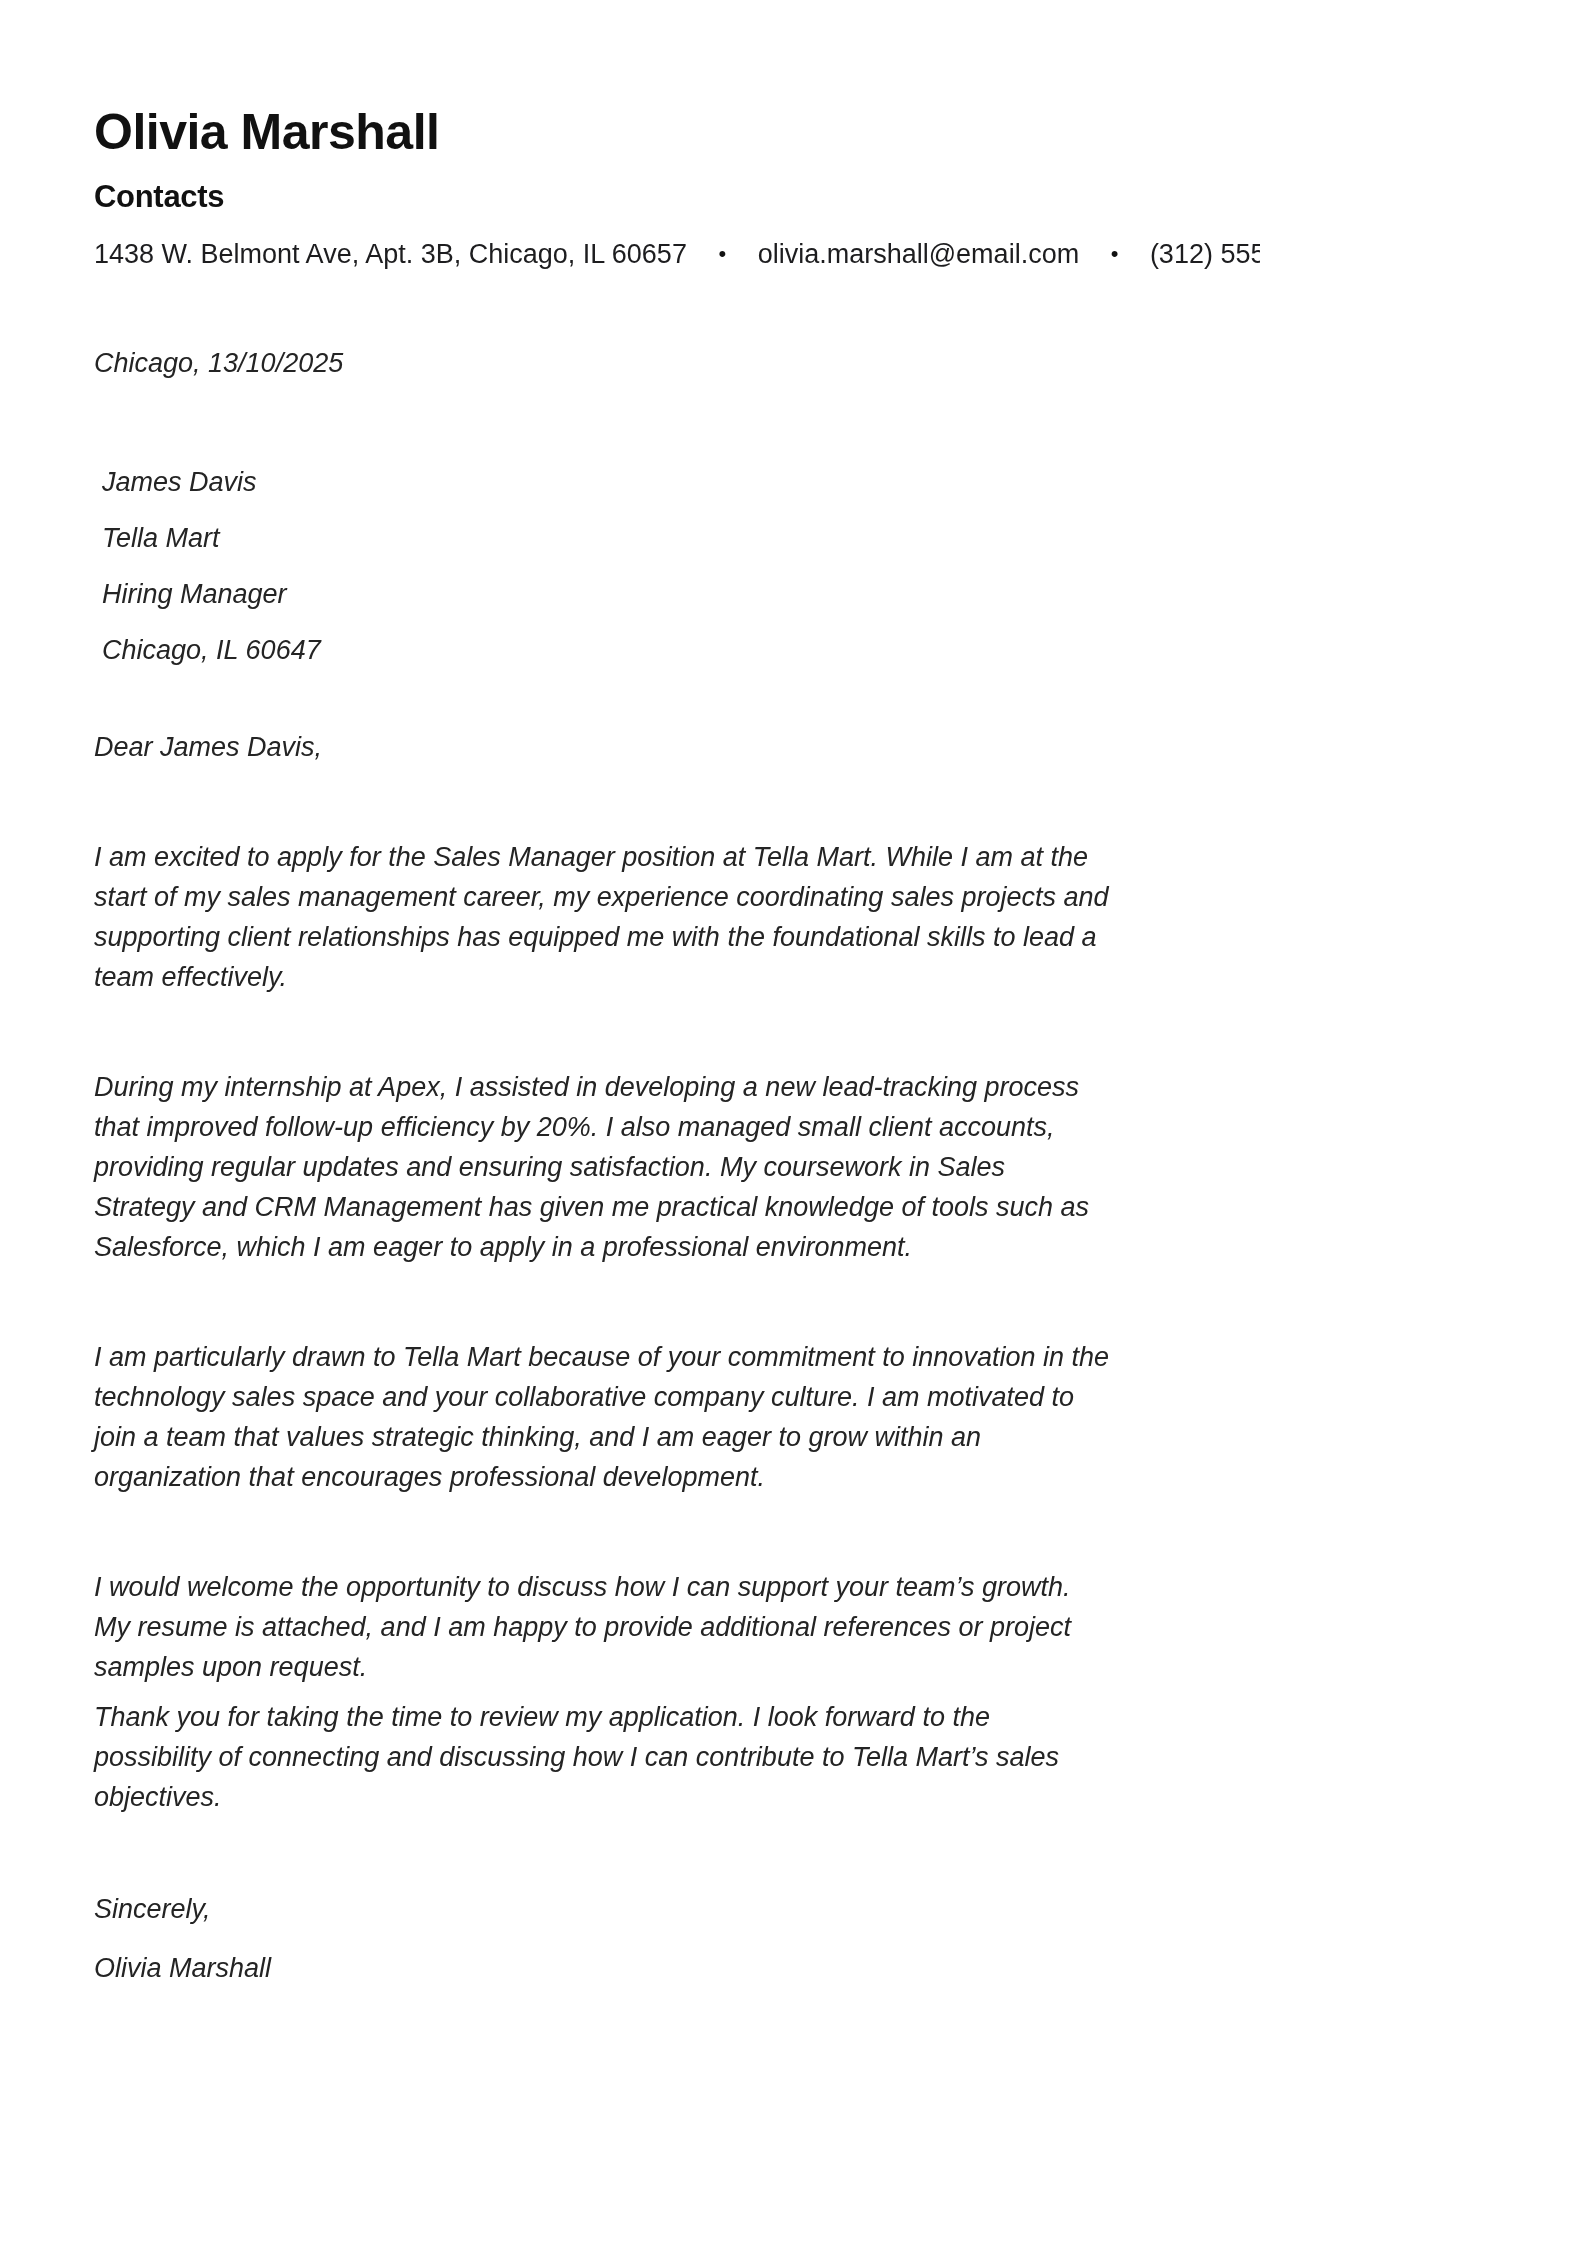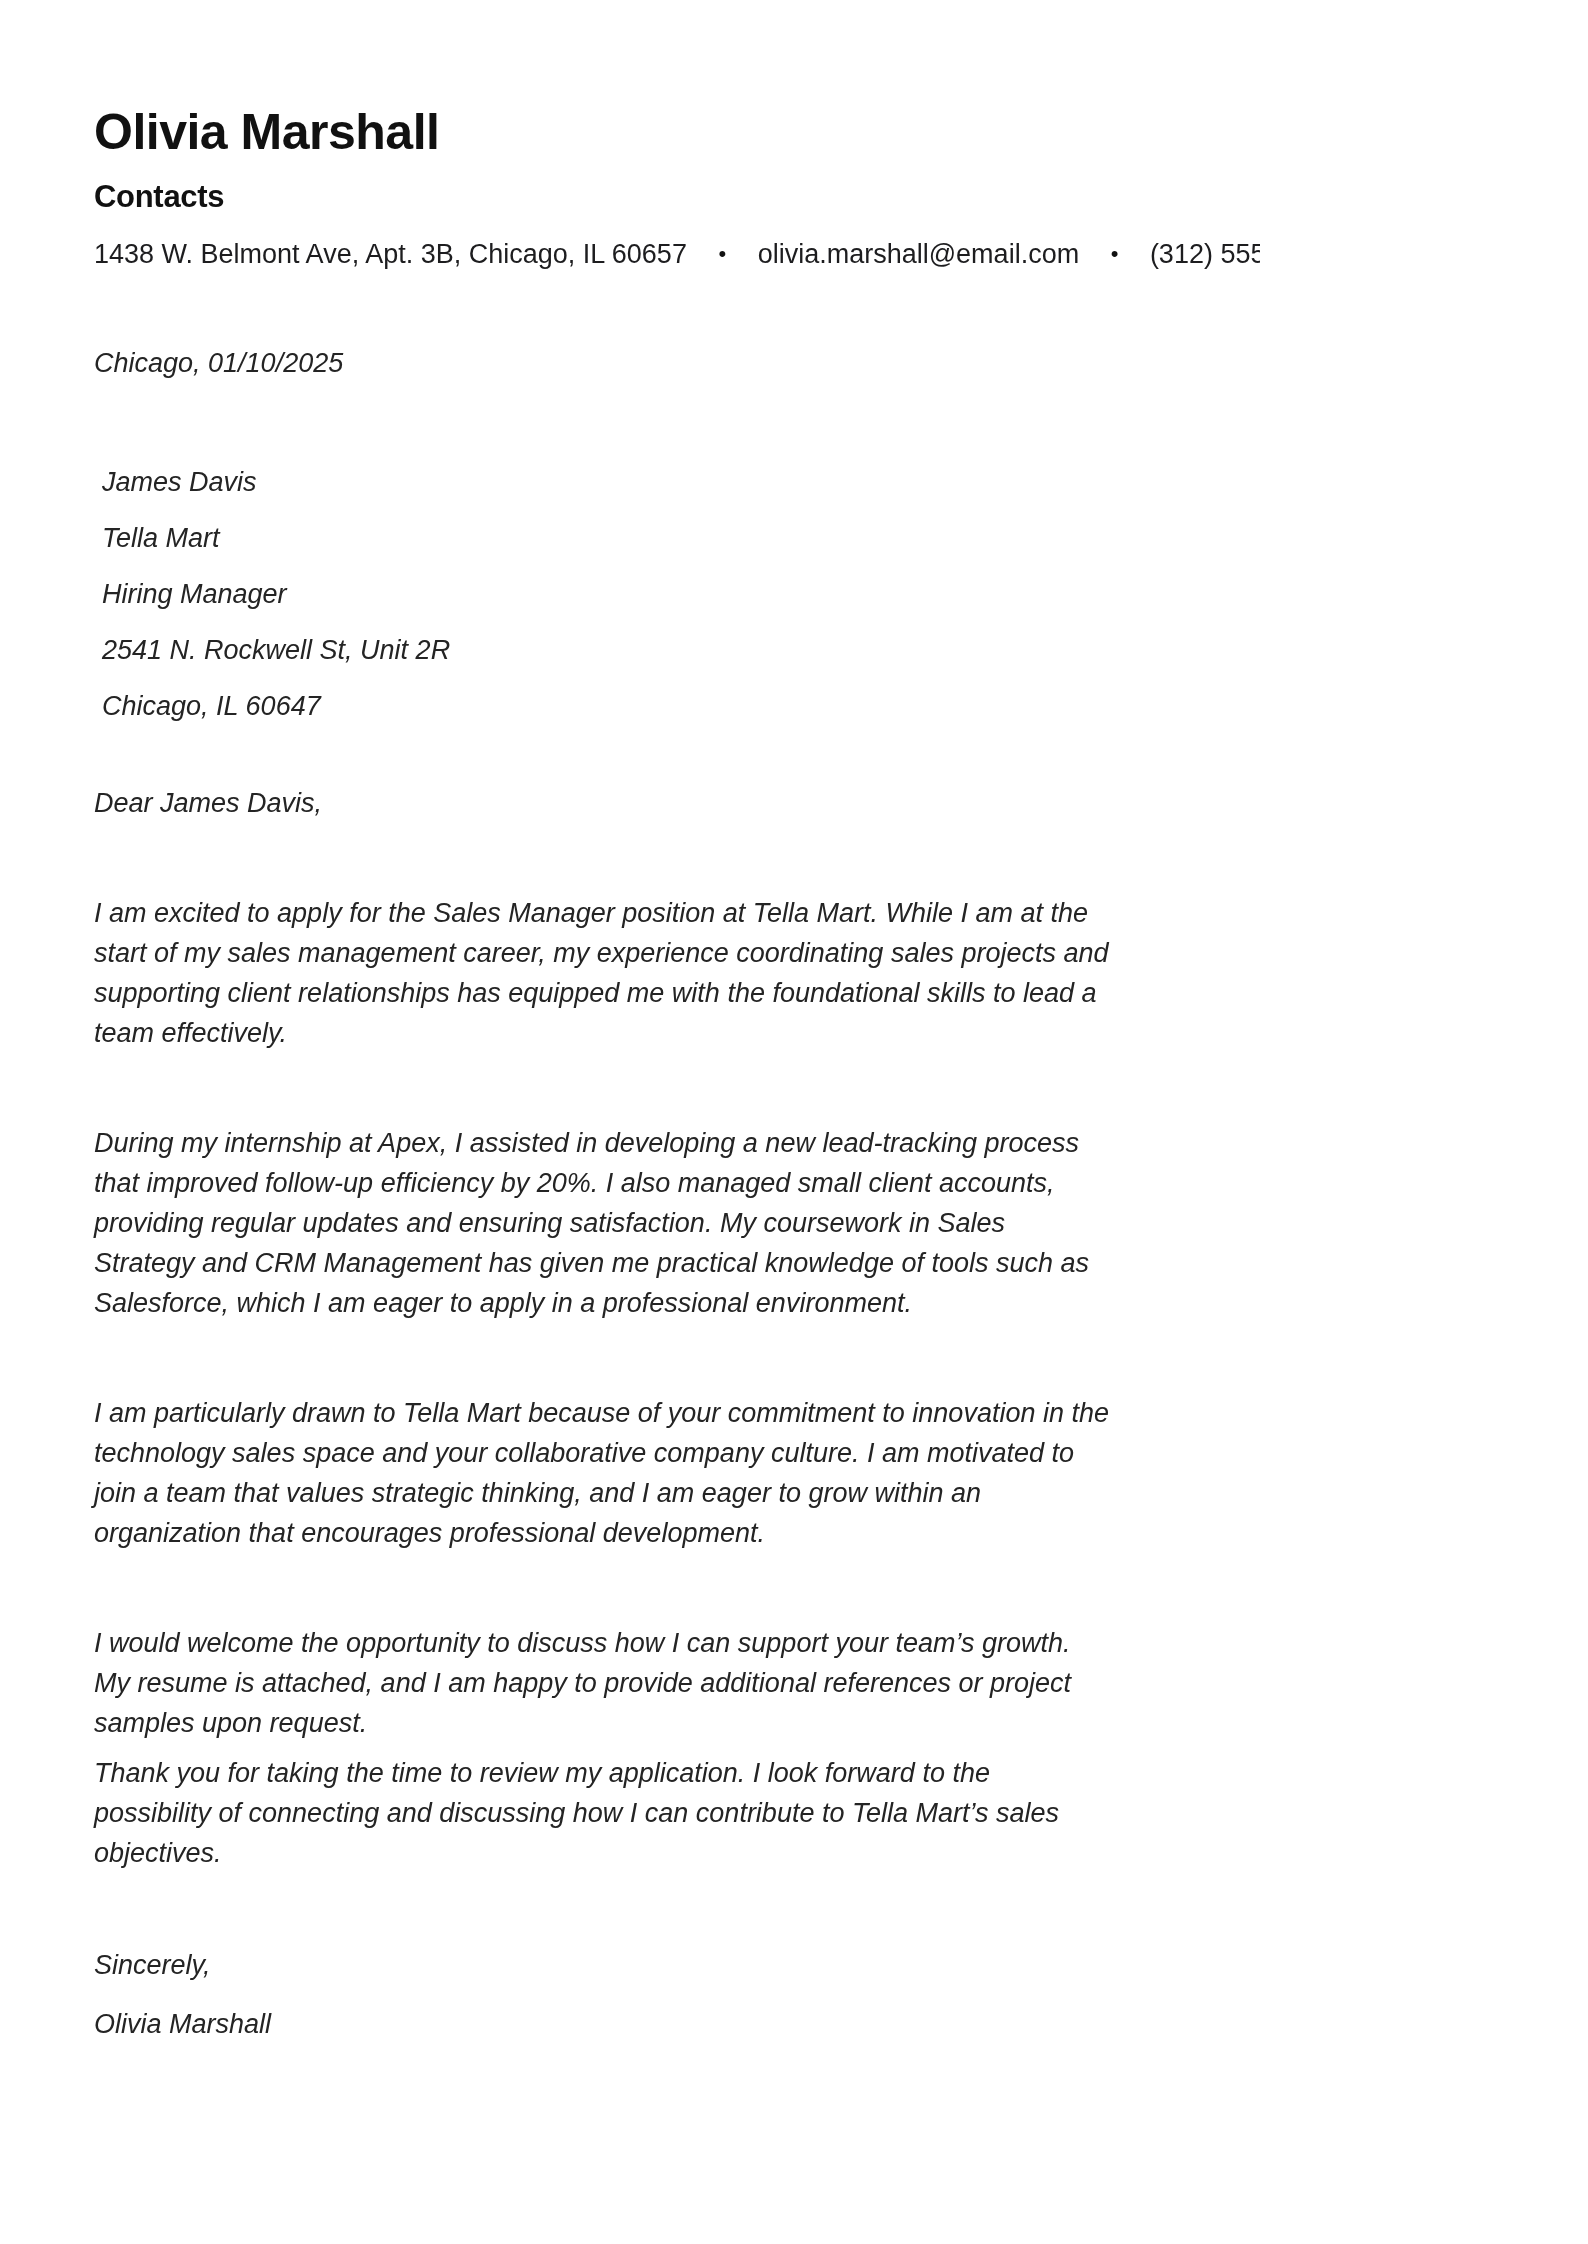--- a/index.html
+++ b/index.html
@@ -103,27 +103,26 @@
   <h2 class="contacts-heading">Contacts</h2>
 
   <div class="contact-line">
     <span>1438 W. Belmont Ave, Apt. 3B, Chicago, IL 60657</span>
     <span class="sep">•</span>
     <span>olivia.marshall@email.com</span>
     <span class="sep">•</span>
     <span>(312) 555-6789</span>
   </div>
 
-  <p class="body-text date-line">Chicago, 01/10/2025</p>
+  <p class="body-text date-line">Chicago, 13/10/2025</p>
 
   <div class="recipient-block">
     <p class="body-text">James Davis</p>
     <p class="body-text">Tella Mart</p>
     <p class="body-text">Hiring Manager</p>
-    <p class="body-text">2541 N. Rockwell St, Unit 2R</p>
     <p class="body-text">Chicago, IL 60647</p>
   </div>
 
   <p class="body-text salutation">Dear James Davis,</p>
 
   <p class="body-text para">I am excited to apply for the Sales Manager position at Tella Mart. While I am at the start of my sales management career, my experience coordinating sales projects and supporting client relationships has equipped me with the foundational skills to lead a team effectively.</p>
 
   <p class="body-text para">During my internship at Apex, I assisted in developing a new lead-tracking process that improved follow-up efficiency by 20%. I also managed small client accounts, providing regular updates and ensuring satisfaction. My coursework in Sales Strategy and CRM Management has given me practical knowledge of tools such as Salesforce, which I am eager to apply in a professional environment.</p>
 
   <p class="body-text para">I am particularly drawn to Tella Mart because of your commitment to innovation in the technology sales space and your collaborative company culture. I am motivated to join a team that values strategic thinking, and I am eager to grow within an organization that encourages professional development.</p>

